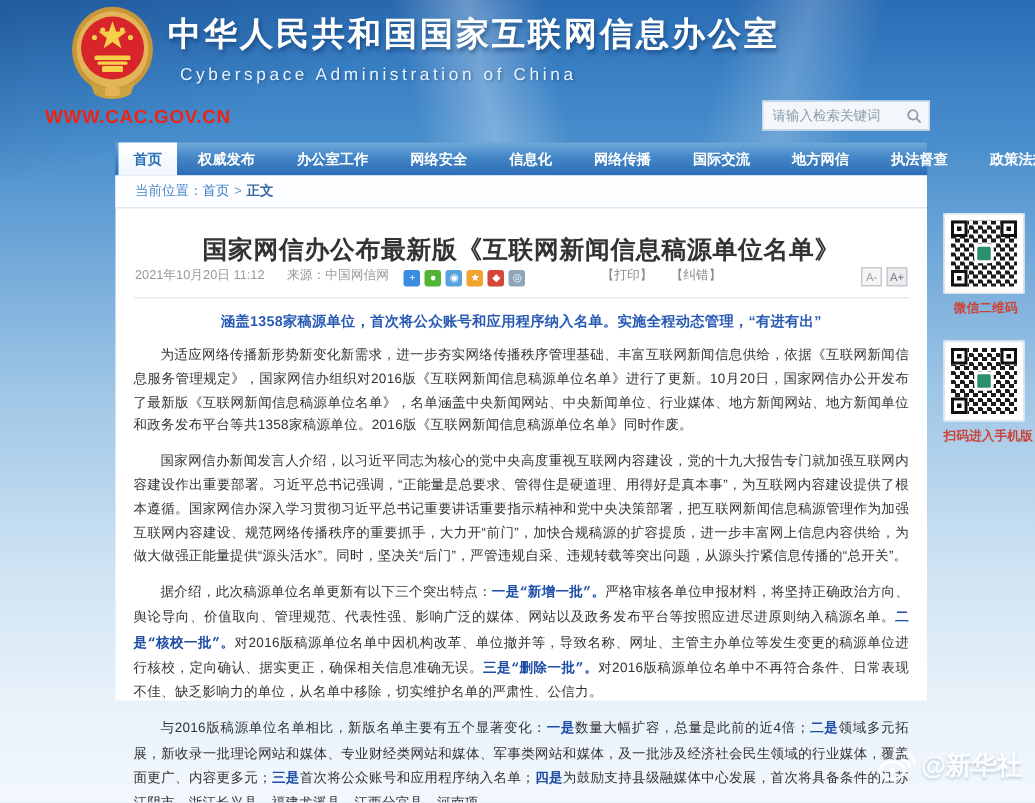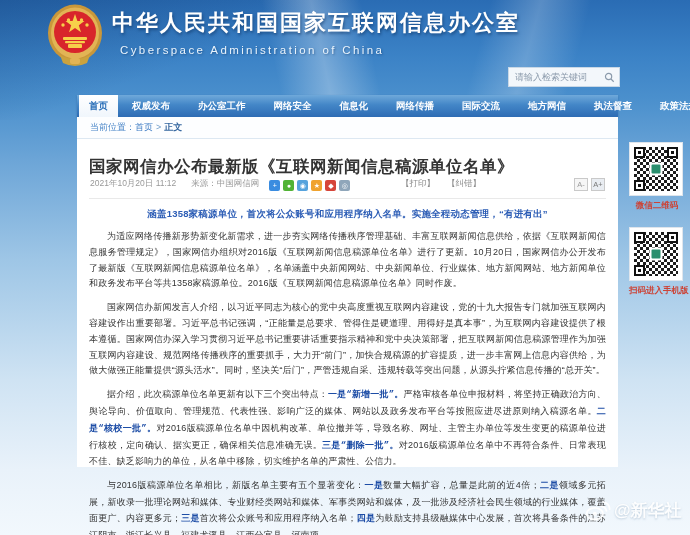--- a/index.html
+++ b/index.html
@@ -33,21 +33,21 @@
     white-space:nowrap; cursor:pointer; }
   .nav-item.active { background:linear-gradient(180deg,#ffffff,#f0f6fc); color:#2a6fb8; padding:0 10px; }
   
   .content { position:absolute; left:77px; top:117px; width:541px; height:350px; background:#ffffff; }
   .breadcrumb { height:22px; line-height:21px; padding-left:13px; font-size:9px; color:#4a86c8;
     border-bottom:1px solid #dde8f2; background:#fdfeff; }
   .breadcrumb .crumb-link { color:#3f7cc4; cursor:pointer; }
   .breadcrumb .crumb-sep { color:#6f9cc9; margin:0 3px; }
   .breadcrumb .crumb-cur { color:#36679f; font-weight:bold; }
   .article { padding:0 12px; }
-  .article-title { margin-top:17px; text-align:left; font-size:16.5px; font-weight:bold; color:#333;
+  .article-title { margin-top:17px; text-align:center; font-size:16.5px; font-weight:bold; color:#333;
     letter-spacing:.5px; }
   .meta-row { display:flex; height:14px; font-size:8.5px; color:#999;
     padding:0 1px; }
   .meta-date { margin-right:15px; }
   .meta-source { margin-right:10px; }
   .share-row { display:flex; gap:3px; align-items:center; }
   .share-ic { width:11px; height:11px; border-radius:2px; color:#fff; font-size:7px; line-height:11px;
     text-align:center; cursor:pointer; overflow:hidden; }
   .meta-spacer { flex:1; }
   .meta-action { color:#8a8a8a; cursor:pointer; margin-right:12px; }
@@ -96,20 +96,21 @@
       <rect x="17" y="34" width="24" height="3" rx="1" fill="#f7d04a"></rect>
       <rect x="19" y="38" width="20" height="2.2" rx="1" fill="#f7d04a"></rect>
       <rect x="22" y="41" width="14" height="4" rx="1" fill="#f7d04a"></rect>
       <path d="M14 52 q15 8 30 0 l-3 8 q-12 6 -24 0 z" fill="#caa23e"></path>
       <rect x="24" y="55" width="10" height="6" rx="2" fill="#e2b455"></rect>
     </svg>
   </div>
   <div class="org-cn">中华人民共和国国家互联网信息办公室</div>
   <div class="org-en">Cyberspace Administration of China</div>
 
+  <div class="site-url">WWW.CAC.GOV.CN</div>
   <div class="search">
     <input type="text" placeholder="请输入检索关键词" style="">
     <svg class="search-glass" viewBox="0 0 12 12">
       <circle cx="5" cy="5" r="3.4" fill="none" stroke="#8b9aab" stroke-width="1.3"></circle>
       <line x1="7.6" y1="7.6" x2="10.6" y2="10.6" stroke="#8b9aab" stroke-width="1.3"></line>
     </svg>
   </div>
 
   <div class="nav">
     <span class="nav-item active">首页</span>

